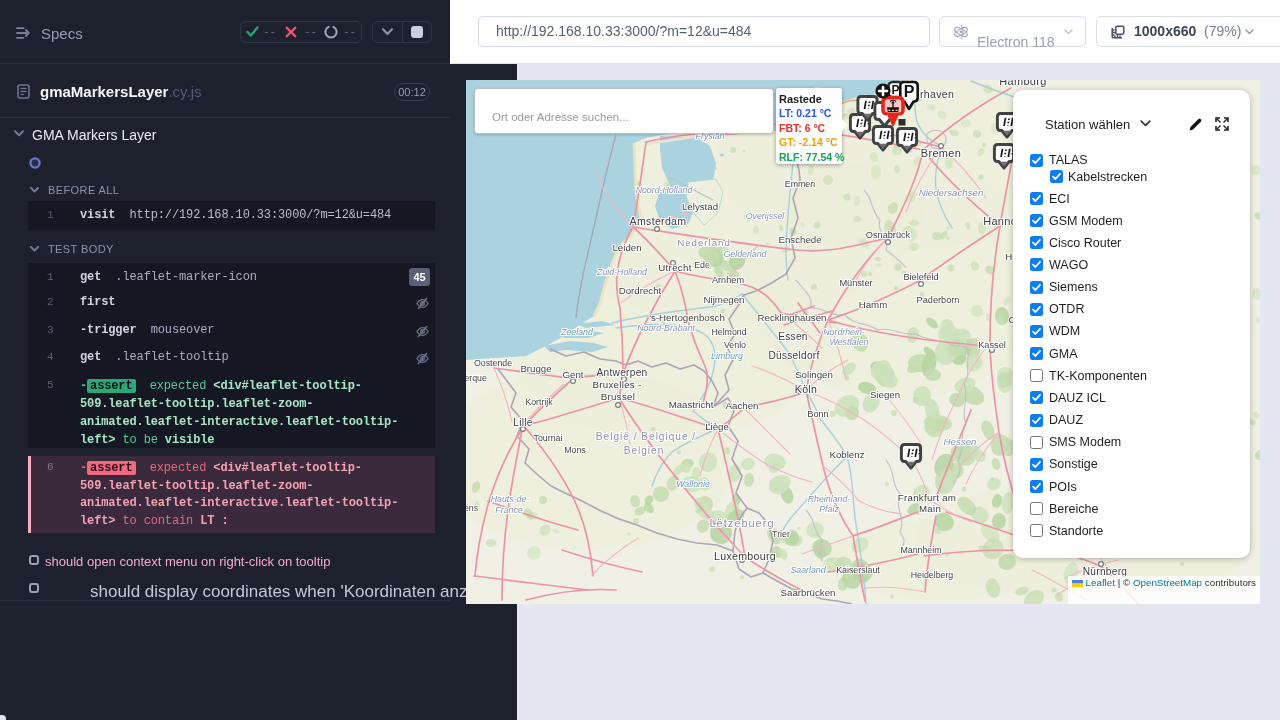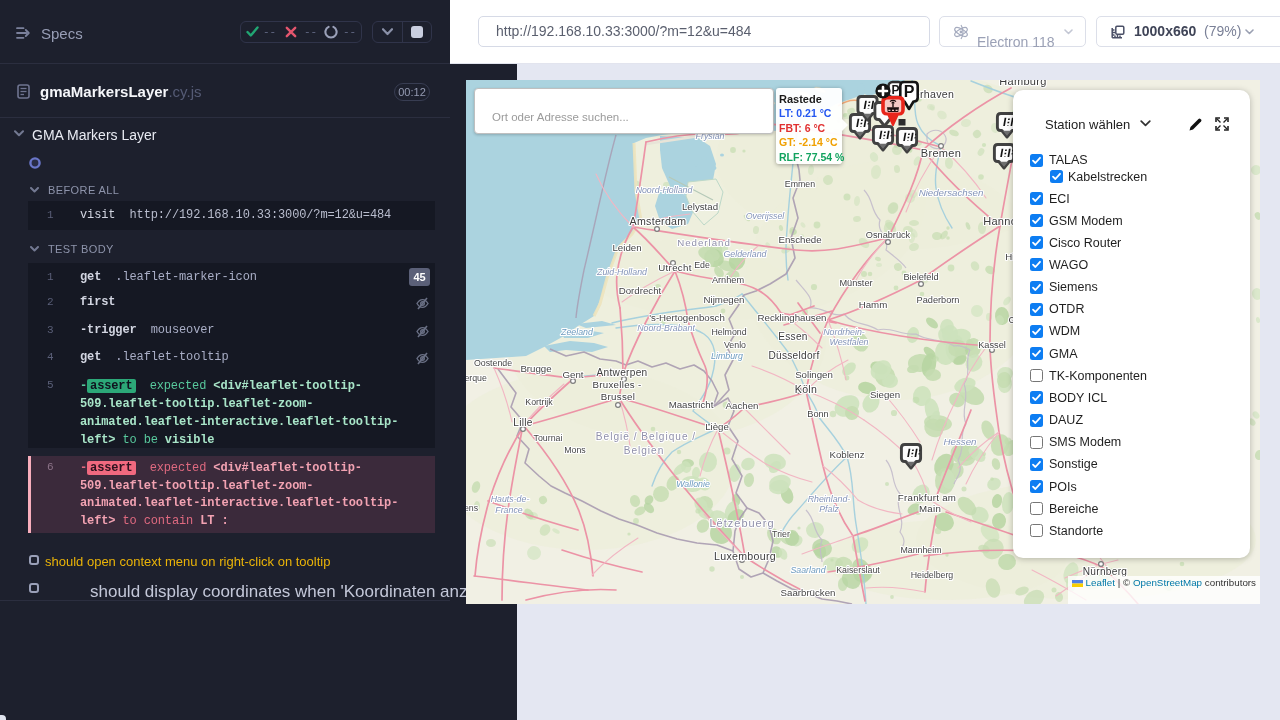--- a/index.html
+++ b/index.html
@@ -77,21 +77,21 @@
   <svg class="abs" style="left:29px;top:157px;" width="12" height="12" viewBox="0 0 12 12">
       <circle cx="6" cy="6" r="4.6" fill="#2a2d45" stroke="#6a76c8" stroke-width="2.4"></circle>
     </svg>
   <svg class="abs" style="left:30px;top:187px;" width="9" height="6" viewBox="0 0 9 6">
       <path class="chev" d="M1 1 L4.5 4.5 L8 1"></path>
     </svg>
   <div class="abs" style="left:48px;top:184px;font-size:11px;color:#8e94ab;letter-spacing:.4px;">BEFORE ALL</div>
 
   <div class="cmdblock" style="top:201px;height:29px;"></div>
   <div class="lnum" style="left:47px;top:209px;">1</div>
-  <div class="abs mono" style="left:80px;top:208px;font-size:12px;letter-spacing:-.13px;"><span style="font-weight:normal;color:#d2d5e1;">visit</span><span style="color:#b9bdce;">&nbsp;&nbsp;http://192.168.10.33:3000/?m=12&amp;u=484</span></div>
+  <div class="abs mono" style="left:80px;top:208px;font-size:12px;letter-spacing:-.13px;"><span style="font-weight:bold;color:#d2d5e1;">visit</span><span style="color:#b9bdce;">&nbsp;&nbsp;http://192.168.10.33:3000/?m=12&amp;u=484</span></div>
 
   <svg class="abs" style="left:30px;top:246px;" width="9" height="6" viewBox="0 0 9 6">
       <path class="chev" d="M1 1 L4.5 4.5 L8 1"></path>
     </svg>
   <div class="abs" style="left:48px;top:243px;font-size:11px;color:#8e94ab;letter-spacing:.4px;">TEST BODY</div>
   <div class="cmdblock" style="top:263px;height:185px;"></div>
   <div class="lnum" style="left:47px;top:271px;">1</div>
   <div class="abs mono" style="left:80px;top:270px;font-size:12px;letter-spacing:-.13px;"><span style="font-weight:bold;color:#d2d5e1;">get</span><span style="color:#a9aec6;">&nbsp;&nbsp;.leaflet-marker-icon</span></div>
   <div class="abs" style="left:409px;top:268px;width:21px;height:18px;background:#5b6078;border-radius:3px;text-align:center;line-height:18px;font-size:11px;font-weight:bold;color:#fff;">45</div>
   <div class="lnum" style="left:47px;top:296px;">2</div>
@@ -128,21 +128,21 @@
     </svg>
 
   <div class="cmdblock" style="top:456px;height:77px;background:#3b2a3b;border-left:3px solid #f8aebc;"></div>
   <div class="lnum" style="left:47px;top:461px;color:#8d7489;">6</div>
   <div class="abs mono aline" style="left:80px;top:461px;color:#e06a80;"><span style="font-weight:bold;">-</span><span style="background:#f0697f;color:#2c121e;font-weight:bold;border-radius:2px;padding:0 3px;">assert</span>&nbsp; expected <span style="font-weight:bold;color:#f2a2b2;">&lt;div#leaflet-tooltip-</span></div>
   <div class="abs mono aline" style="left:80px;top:479px;font-weight:bold;color:#f2a2b2;">509.leaflet-tooltip.leaflet-zoom-</div>
   <div class="abs mono aline" style="left:80px;top:496px;font-weight:bold;color:#f2a2b2;">animated.leaflet-interactive.leaflet-tooltip-</div>
   <div class="abs mono aline" style="left:80px;top:514px;color:#e06a80;"><span style="font-weight:bold;color:#f2a2b2;">left&gt;</span> to contain <span style="font-weight:bold;color:#f2a2b2;">LT :</span></div>
 
   <div class="abs" style="left:29px;top:555px;width:10px;height:10px;border:2px solid #9aa0b8;border-radius:3px;"></div>
-  <div class="abs" style="left:45px;top:554px;font-size:13px;color:#eab308;white-space:nowrap;text-align:center;">should open context menu on right-click on tooltip</div>
+  <div class="abs" style="left:45px;top:554px;font-size:13px;color:#f9a8d4;white-space:nowrap;text-align:center;">should open context menu on right-click on tooltip</div>
   <div class="abs" style="left:29px;top:583px;width:10px;height:10px;border:2px solid #9aa0b8;border-radius:3px;"></div>
   <div class="abs" style="left:45px;top:582px;font-size:17px;color:#c3c7d8;white-space:nowrap;margin-left:45px;">should display coordinates when 'Koordinaten anzeigen' is clicked</div>
   <div class="divider" style="top:600px;"></div>
   <div class="abs" style="left:-3px;top:715px;width:9px;height:9px;border-radius:4px;background:#dfe3ee;"></div>
 </div>
 <div id="topbar">
   <div id="urlbox">http://192.168.10.33:3000/?m=12&amp;u=484</div>
   <div class="tbsel" id="electronsel" style="left:489px;width:147px;color:#9ba1b6;">
     <svg style="position:absolute;left:13px;top:7px;" width="16" height="16" viewBox="0 0 16 16">
       <g stroke="#a6acbf" stroke-width="1.2" fill="none">
@@ -919,21 +919,21 @@
       </svg>
     </div>
 <div class="cbrow" style="left:36px;top:257px;">GMA</div>
 <div class="cb off" style="left:17px;top:279px;"></div>
 <div class="cbrow" style="left:36px;top:279px;">TK-Komponenten</div>
 <div class="cb on" style="left:17px;top:301px;">
       <svg width="11" height="11" viewBox="0 0 11 11">
         <path d="M2 5.7 L4.4 8 L9 2.8" stroke="#fff" stroke-width="1.8" fill="none" stroke-linecap="round" stroke-linejoin="round"></path>
       </svg>
     </div>
-<div class="cbrow" style="left:36px;top:301px;">BODY ICL</div>
+<div class="cbrow" style="left:36px;top:301px;">DAUZ ICL</div>
 <div class="cb on" style="left:17px;top:324px;">
       <svg width="11" height="11" viewBox="0 0 11 11">
         <path d="M2 5.7 L4.4 8 L9 2.8" stroke="#fff" stroke-width="1.8" fill="none" stroke-linecap="round" stroke-linejoin="round"></path>
       </svg>
     </div>
 <div class="cbrow" style="left:36px;top:323px;">DAUZ</div>
 <div class="cb off" style="left:17px;top:346px;"></div>
 <div class="cbrow" style="left:36px;top:345px;">SMS Modem</div>
 <div class="cb on" style="left:17px;top:368px;">
       <svg width="11" height="11" viewBox="0 0 11 11">

